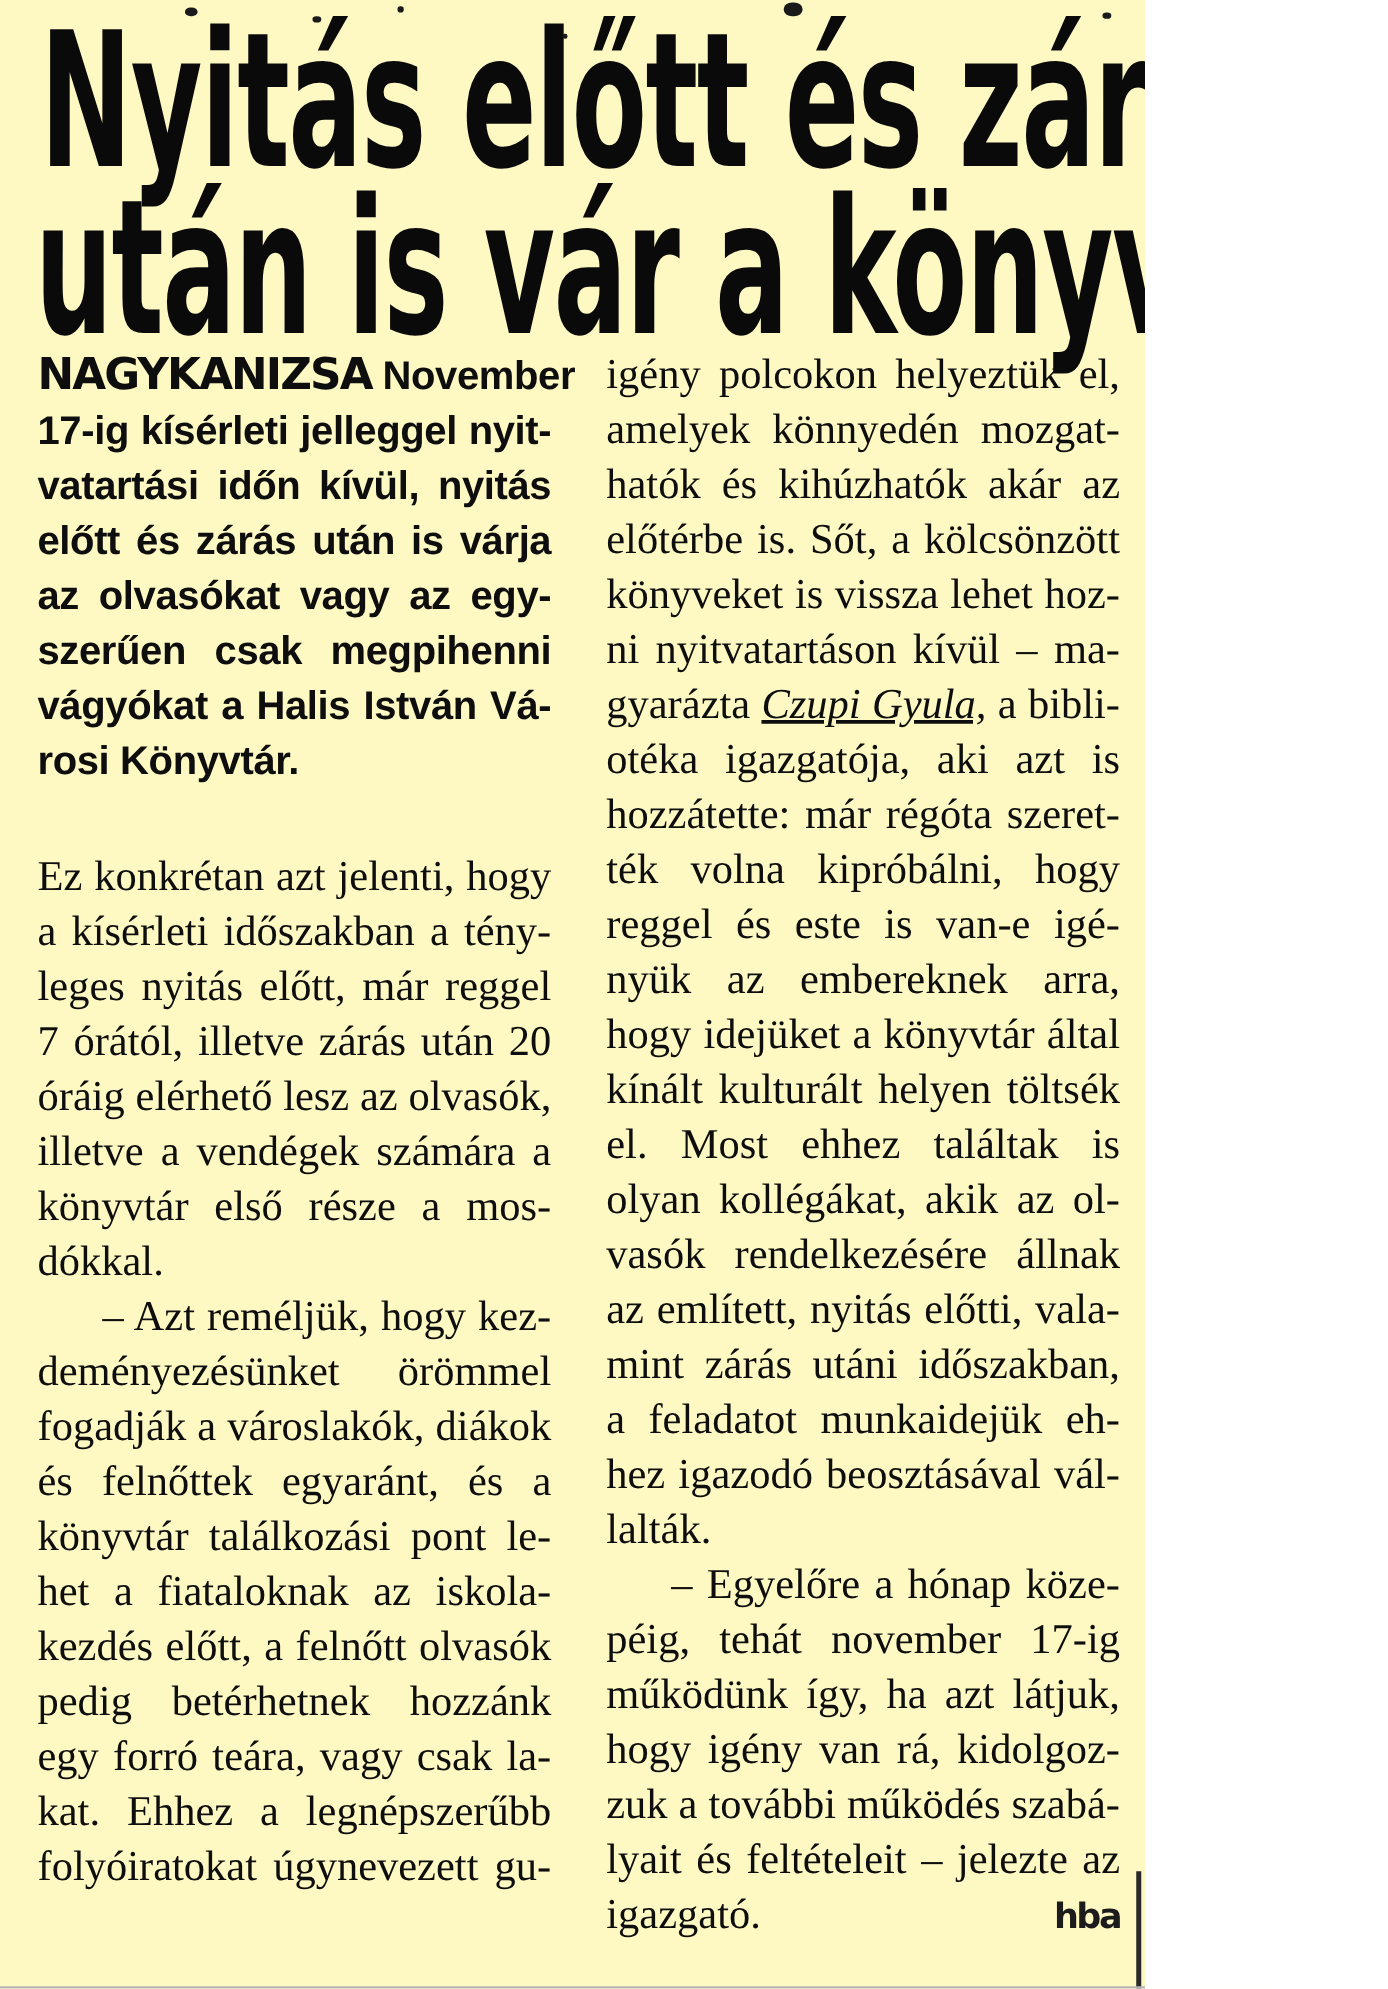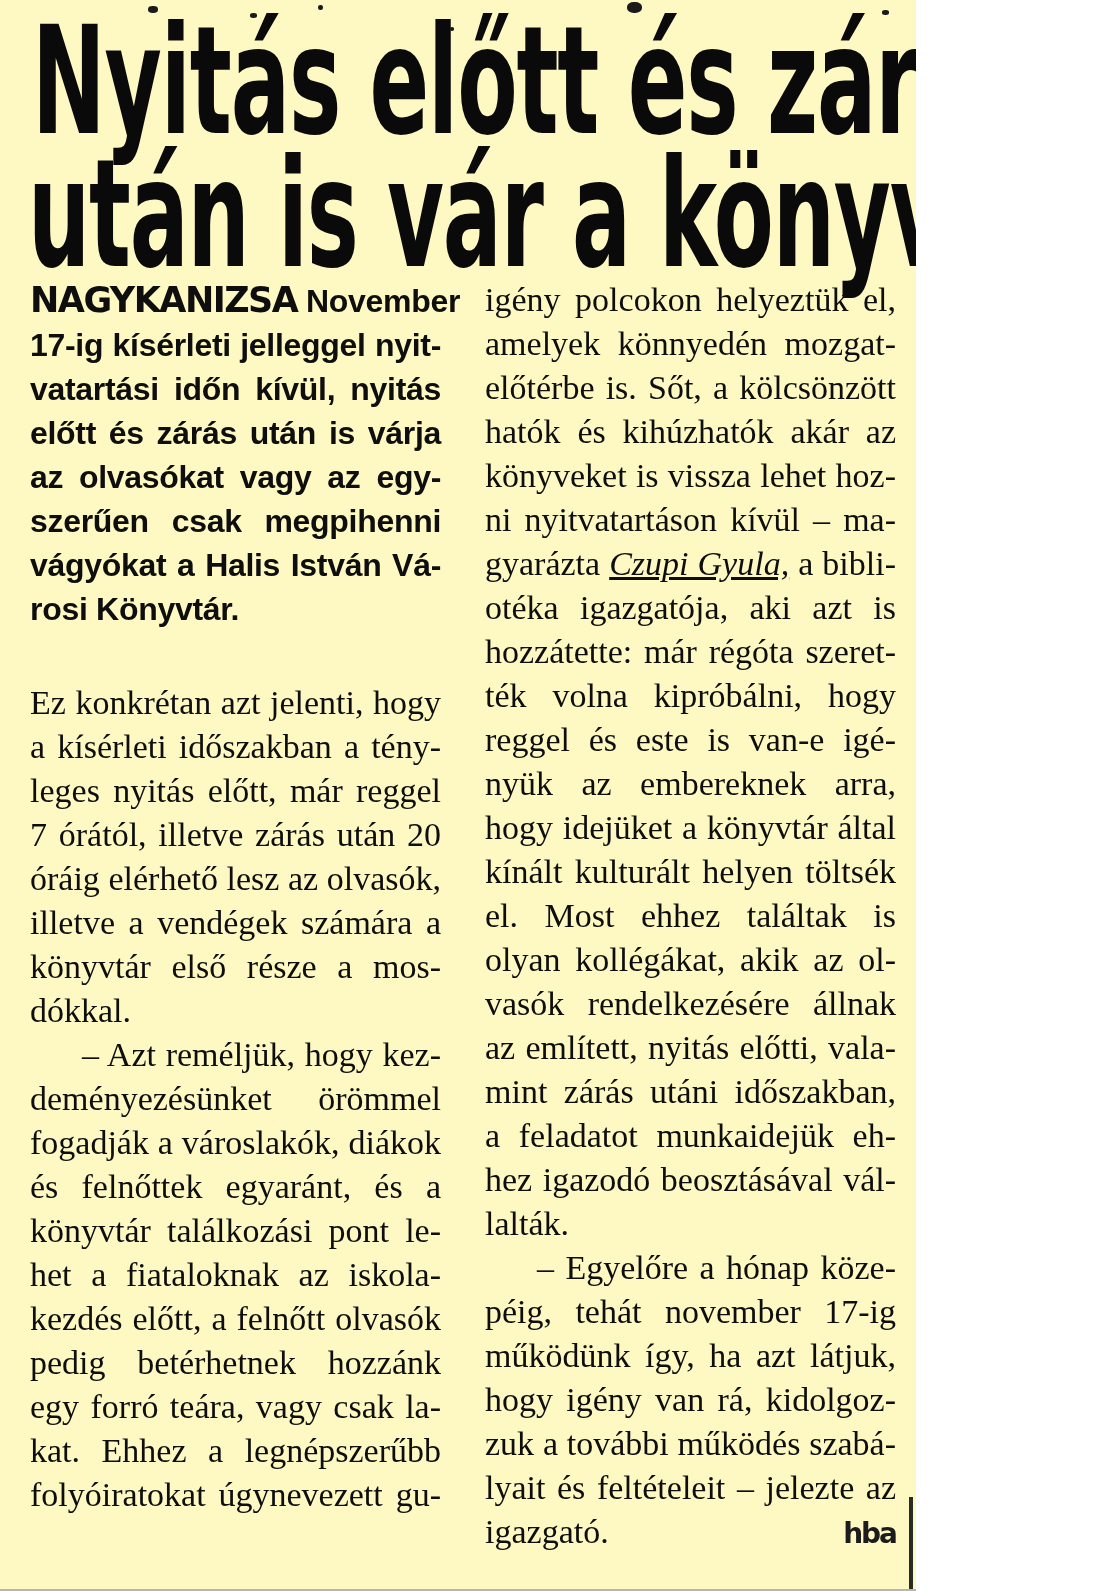--- a/index.html
+++ b/index.html
@@ -132,22 +132,22 @@
           <div class="line"><span>pedig betérhetnek hozzánk</span></div>
           <div class="line"><span>egy forró teára, vagy csak la-</span></div>
           <div class="line"><span>kat. Ehhez a legnépszerűbb</span></div>
           <div class="line"><span>folyóiratokat úgynevezett gu-</span></div>
         </div>
       </div>
     <div class="col">
         <div class="para bodyp">
           <div class="line"><span>igény polcokon helyeztük el,</span></div>
           <div class="line"><span>amelyek könnyedén mozgat-</span></div>
+          <div class="line"><span>hatók és kihúzhatók akár az</span></div>
           <div class="line"><span>előtérbe is. Sőt, a kölcsönzött</span></div>
-          <div class="line"><span>hatók és kihúzhatók akár az</span></div>
           <div class="line"><span>könyveket is vissza lehet hoz-</span></div>
           <div class="line"><span>ni nyitvatartáson kívül – ma-</span></div>
           <div class="line"><span>gyarázta </span><em>Czupi Gyula,</em><span> a bibli-</span></div>
           <div class="line"><span>otéka igazgatója, aki azt is</span></div>
           <div class="line"><span>hozzátette: már régóta szeret-</span></div>
           <div class="line"><span>ték volna kipróbálni, hogy</span></div>
           <div class="line"><span>reggel és este is van-e igé-</span></div>
           <div class="line"><span>nyük az embereknek arra,</span></div>
           <div class="line"><span>hogy idejüket a könyvtár által</span></div>
           <div class="line"><span>kínált kulturált helyen töltsék</span></div>

